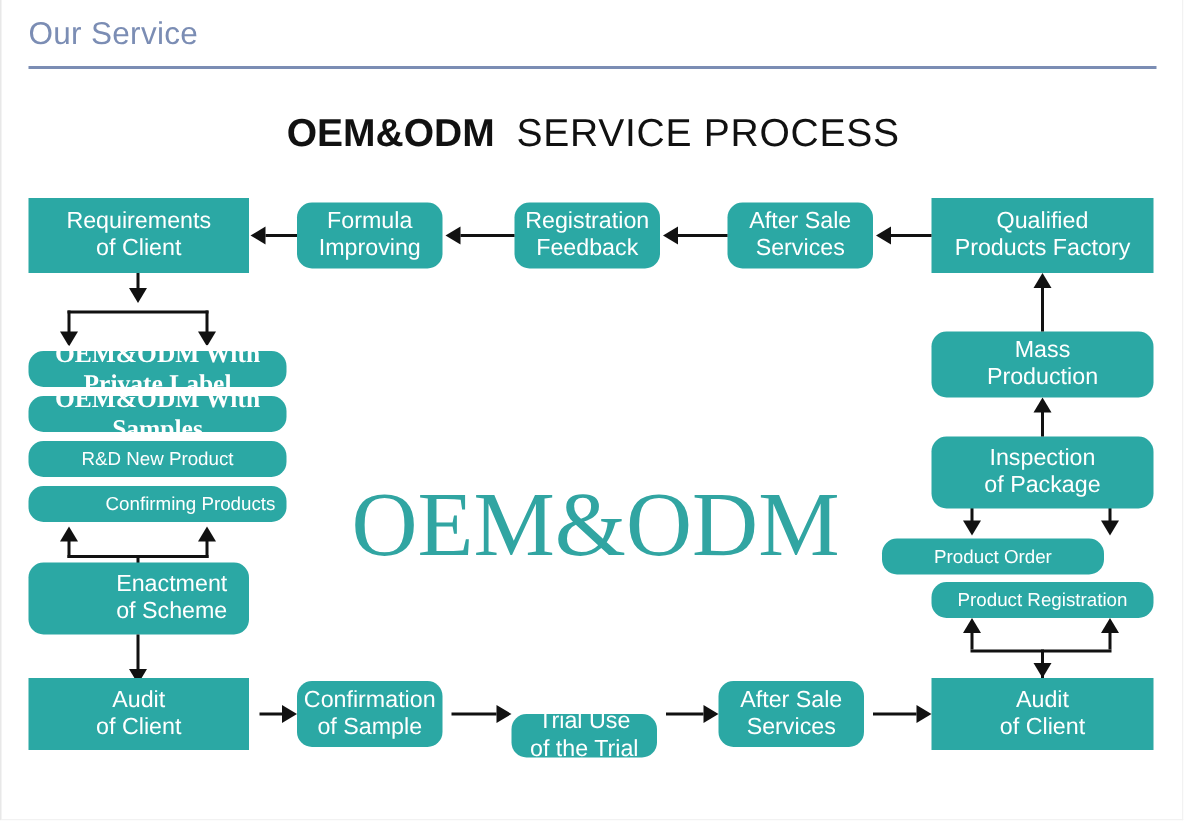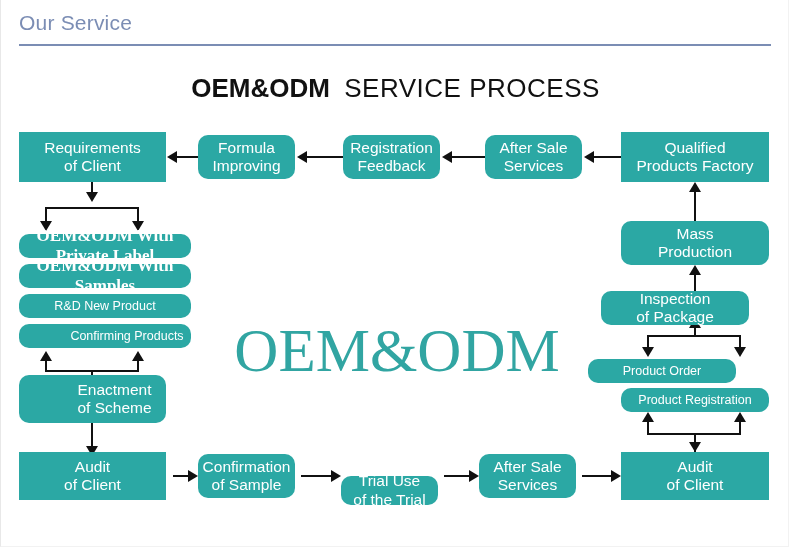--- a/index.html
+++ b/index.html
@@ -311,21 +311,21 @@
     </div>
 
     <div class="arw arw-d" style="left:641px; top:299px;"></div>
     <div class="ln-v" style="left:646px; top:287px; height:14px;"></div>
     <div class="arw arw-d" style="left:733px; top:299px;"></div>
     <div class="ln-v" style="left:738px; top:287px; height:14px;"></div>
     <div class="ln-h" style="left:646px; top:287px; width:94px;"></div>
     <div class="ln-v" style="left:693px; top:278px; height:10px;"></div>
     <div class="arw arw-u" style="left:688px; top:270px;"></div>
 
-    <div class="nbox sz-16" style="left:600px; top:243px; width:148px; height:34px;">
+    <div class="nbox sz-16" style="left:620px; top:243px; width:148px; height:48px;">
       <div>
           <span class="ln">Inspection</span>
           <span class="ln">of Package</span>
         </div>
     </div>
 
     <div class="ln-v" style="left:693px; top:225px; height:18px;"></div>
     <div class="arw arw-u" style="left:688px; top:217px;"></div>
 
     <div class="nbox sz-16" style="left:620px; top:173px; width:148px; height:44px;">

